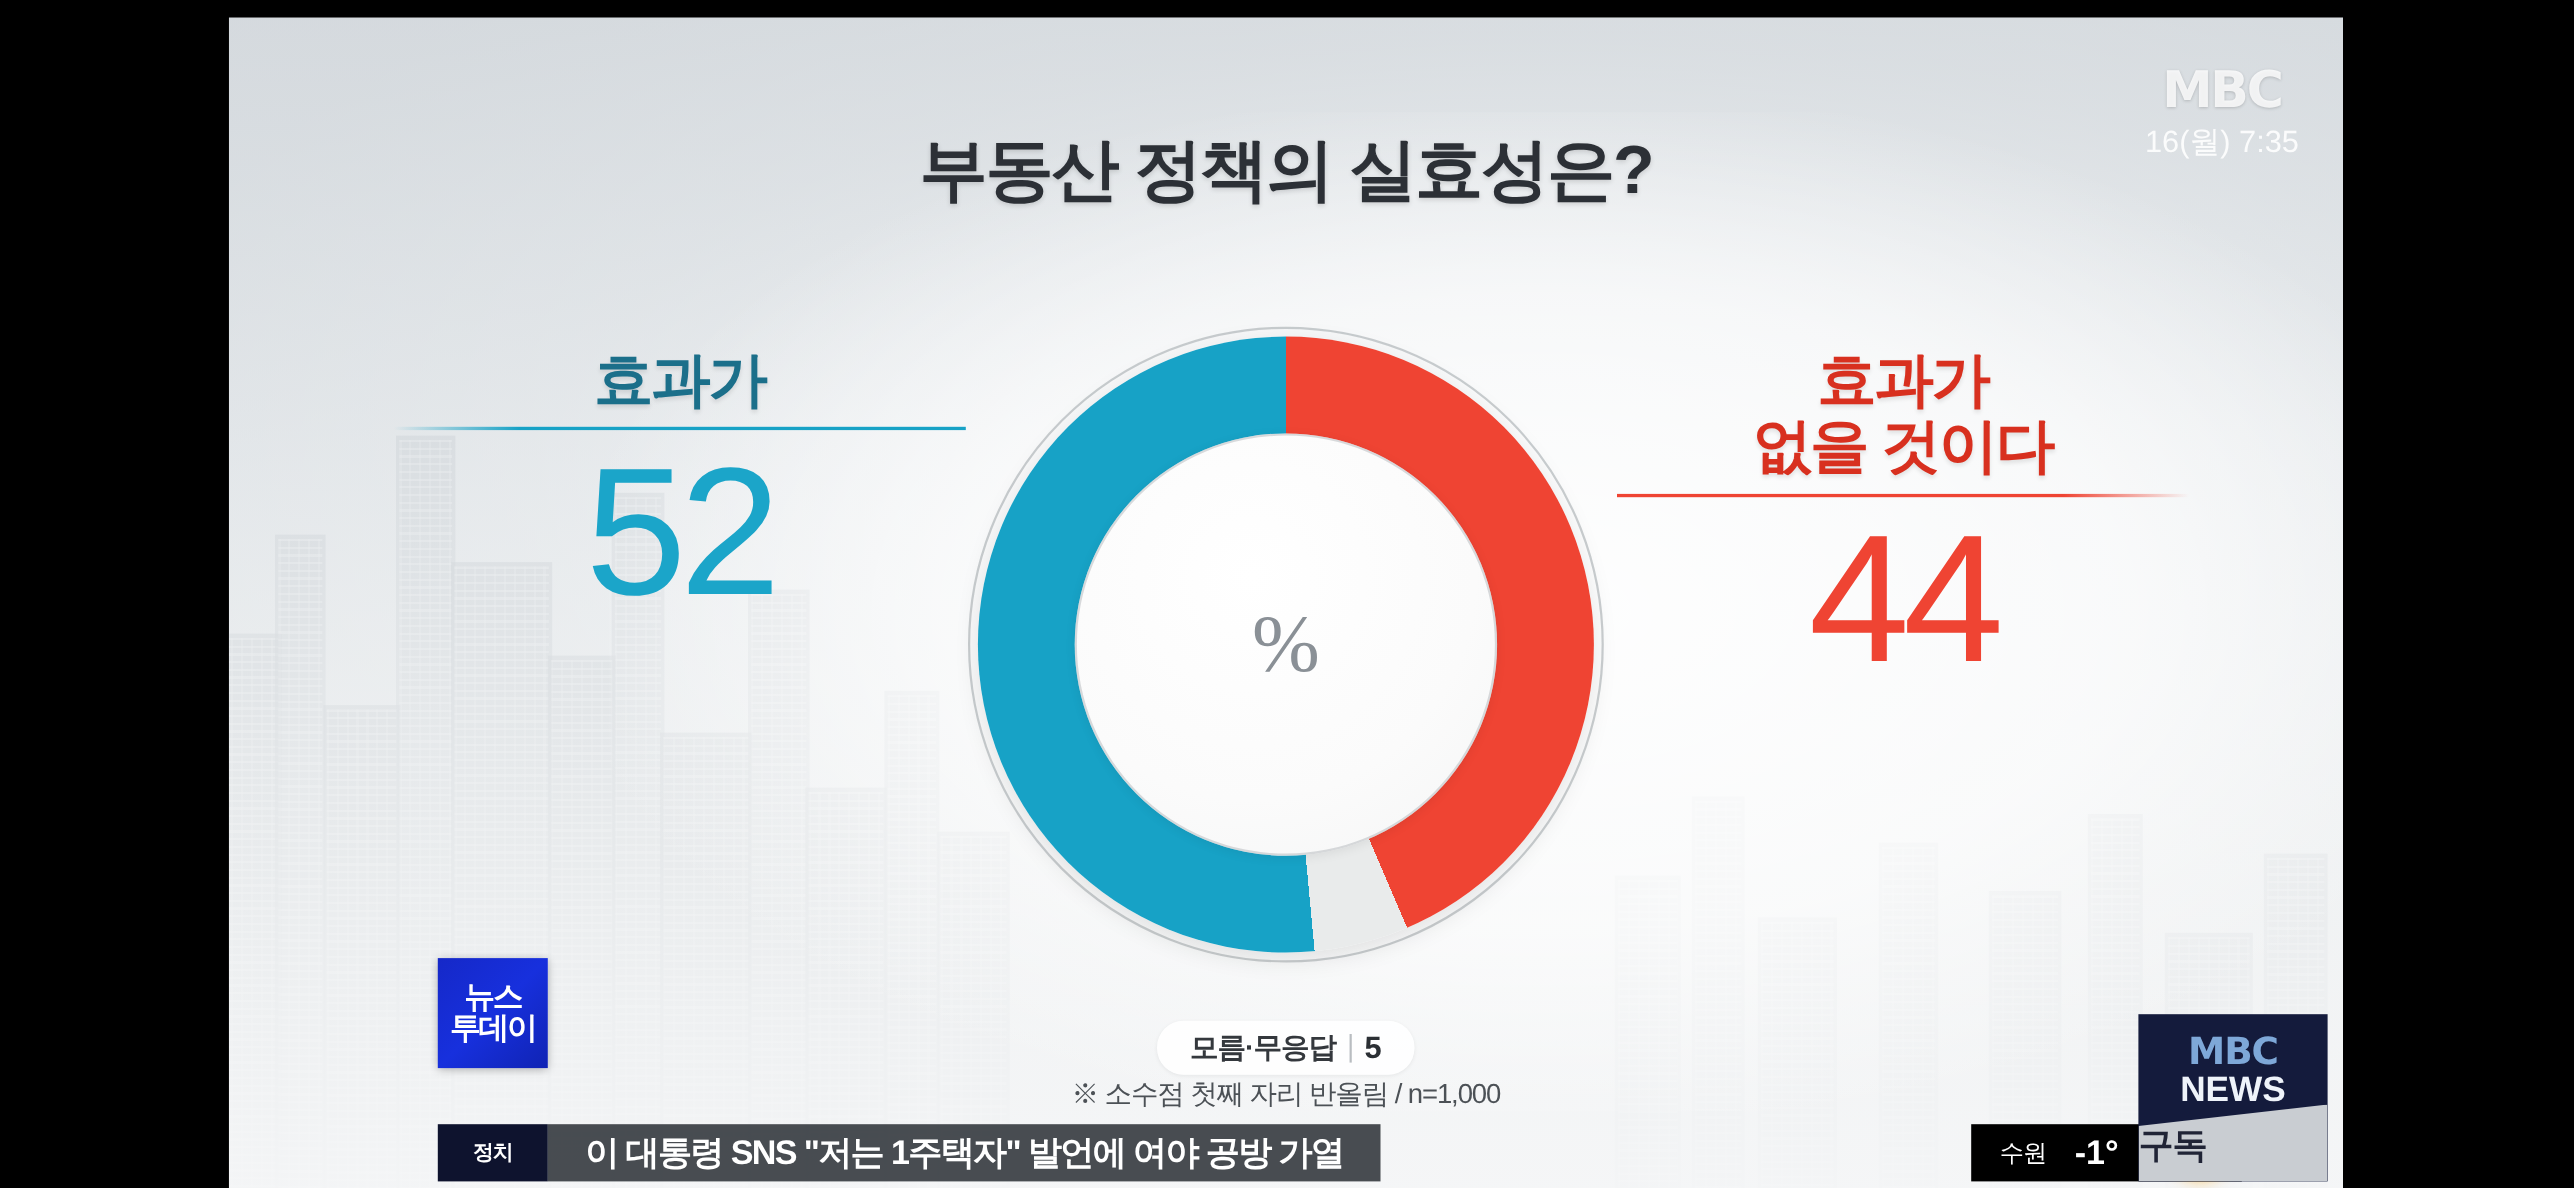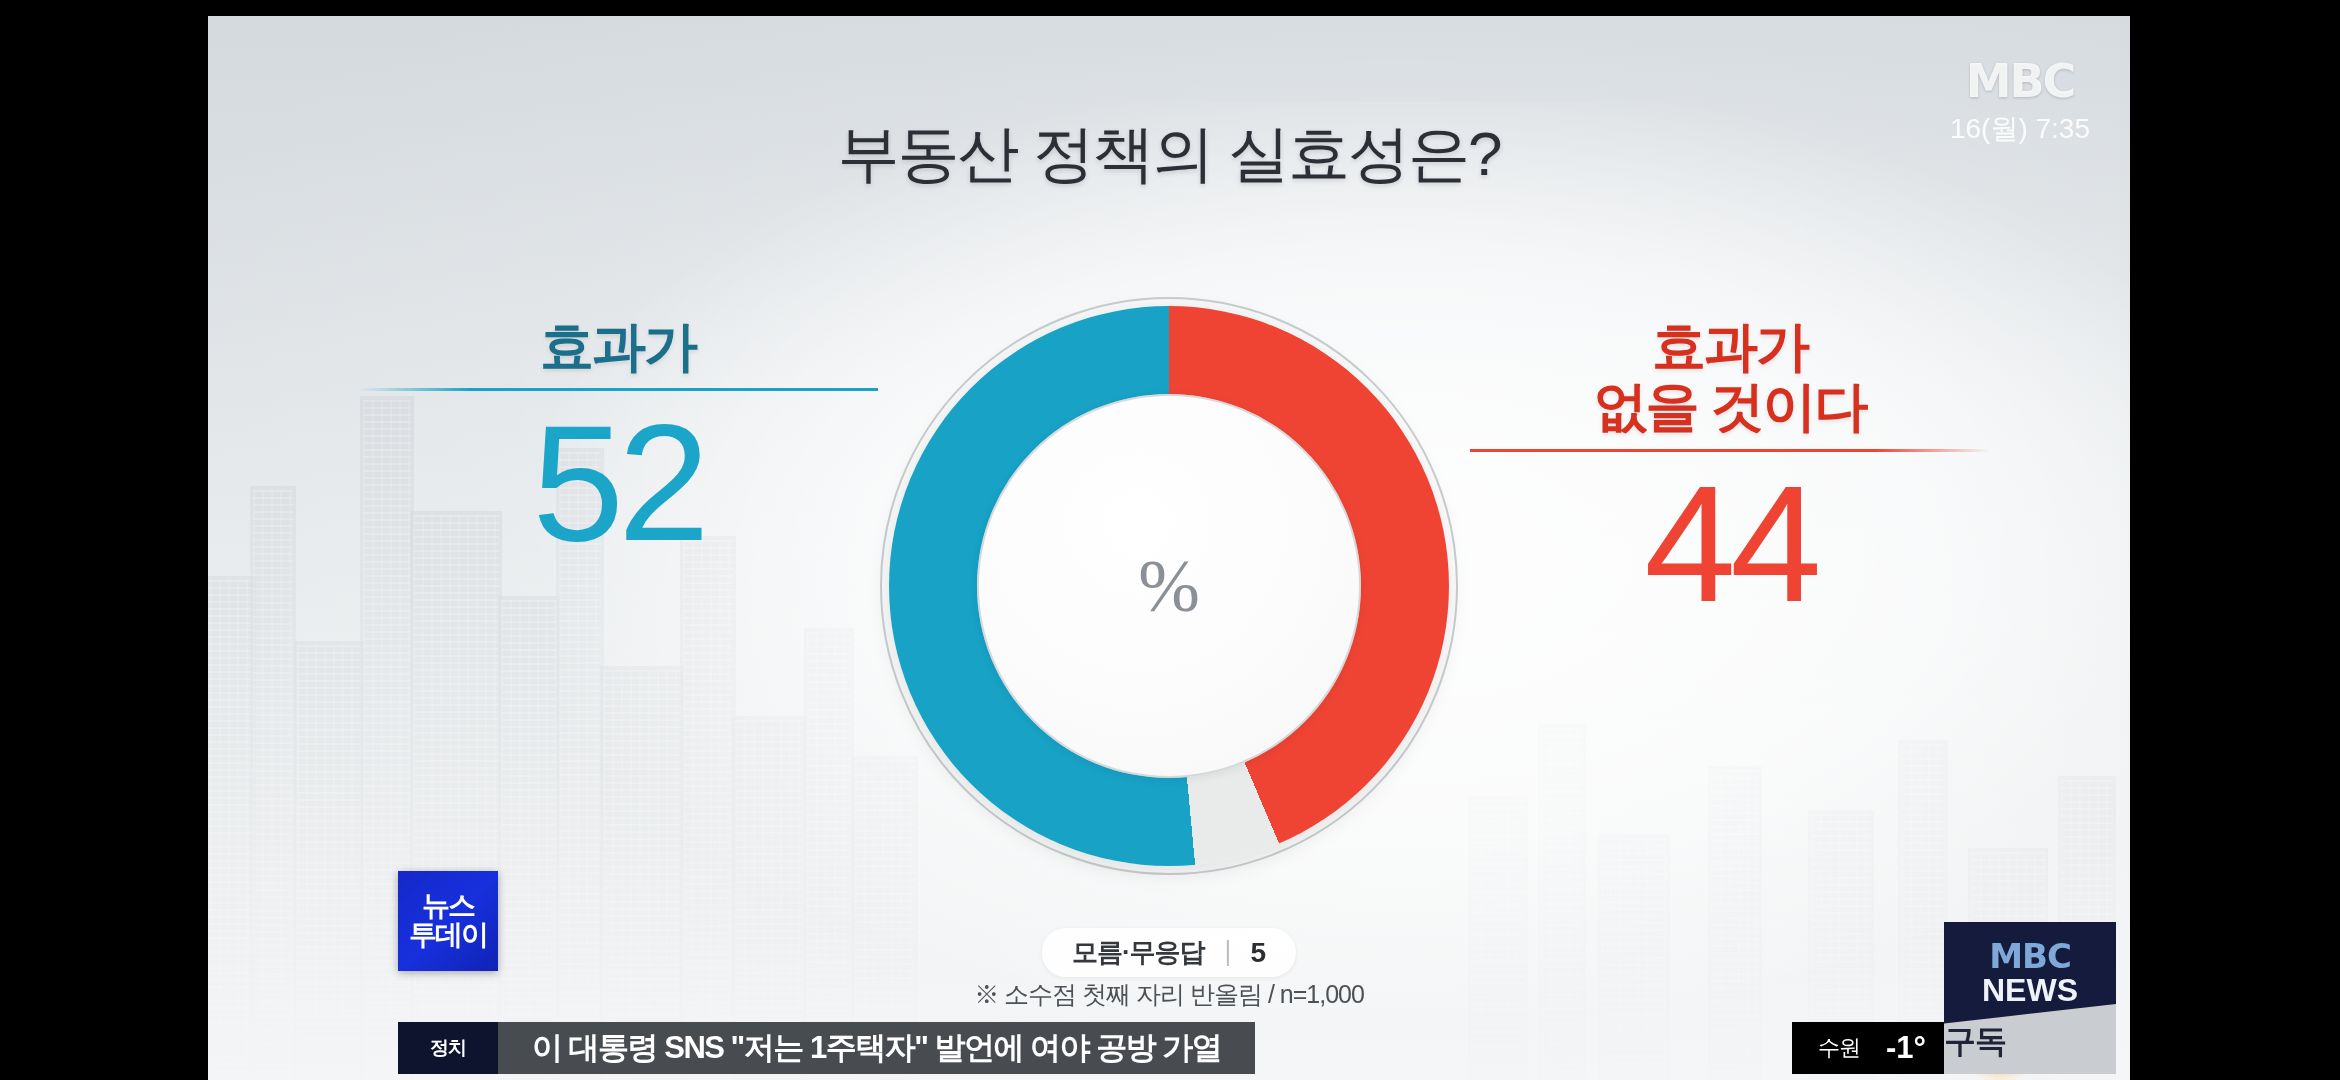--- a/index.html
+++ b/index.html
@@ -31,21 +31,21 @@
           background:radial-gradient(ellipse at center, rgba(255,255,255,.92) 0%, rgba(255,255,255,.62) 45%, rgba(255,255,255,0) 75%); }
 
   
   #mbc-wm { position:absolute; right:40px; top:38px; text-align:center; color:rgba(255,255,255,.82); }
   #mbc-wm .logo { font-size:46px; font-weight:bold; letter-spacing:-2px; font-family:"DejaVu Sans", sans-serif;
                   text-shadow:0 1px 3px rgba(0,0,0,.18); }
   #mbc-wm .clock { font-size:28px; margin-top:2px; letter-spacing:0px; color:rgba(255,255,255,.88); }
 
   
   #title { position:absolute; top:96px; left:0; width:1922px; text-align:center;
-           font-size:62px; font-weight:normal; color:#2c3036; letter-spacing:-2px;
+           font-size:62px; font-weight:bold; color:#2c3036; letter-spacing:-2px;
            text-shadow:0 2px 5px rgba(0,0,0,.14); }
 
   
   #donut-wrap { position:absolute; left:50%; top:290px; transform:translateX(-50%); width:560px; height:560px; }
   #donut-ring {
     position:absolute; inset:0; border-radius:50%;
     background:conic-gradient(
       #ef4433 0deg 153.5deg,
       #f0f2f2 153.5deg 171deg,
       #e9ebeb 171deg 189deg,
@@ -73,21 +73,21 @@
   .side.left  .rule { background:linear-gradient(90deg, rgba(23,162,198,0) 0%, #17a2c6 22%, #17a2c6 100%); }
   .side.right .rule { background:linear-gradient(270deg, rgba(239,68,51,0) 0%, #ef4433 22%, #ef4433 100%); }
   .side .num { font-size:165px; font-weight:normal; line-height:1; letter-spacing:-6px; margin-top:10px;
                font-family:"Liberation Sans", sans-serif; }
   .side.left  .num { color:#1ba5c9; }
   .side.right .num { color:#ef4433; }
 
   
   #pill { position:absolute; left:50%; top:912px; transform:translateX(-50%);
           background:rgba(255,255,255,.88); border-radius:24px; padding:7px 30px;
-          display:flex; align-items:center; gap:22px; box-shadow:0 1px 4px rgba(0,0,0,.07); }
+          display:flex; align-items:center; gap:12px; box-shadow:0 1px 4px rgba(0,0,0,.07); }
   #pill .pl { font-size:26px; font-weight:bold; color:#34383d; letter-spacing:-1px; }
   #pill .sep { width:2px; height:26px; background:#b9bdc1; }
   #pill .pv { font-size:28px; font-weight:bold; color:#2b2f34; }
   #note { position:absolute; left:50%; top:962px; transform:translateX(-50%);
           font-size:25px; color:#4c5156; letter-spacing:-1px; white-space:nowrap; }
 
   
   #badge { position:absolute; left:190px; top:855px; width:100px; height:100px;
            background:linear-gradient(135deg,#1528c8 0%, #1730dd 50%, #1023b4 100%);
            display:flex; flex-direction:column; align-items:center; justify-content:center;

